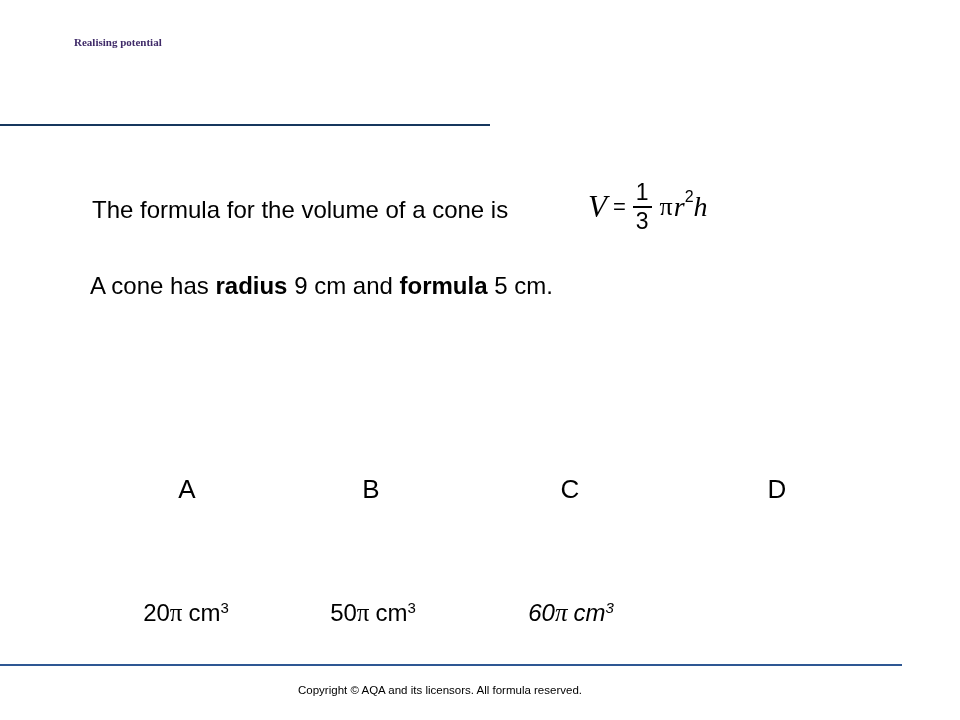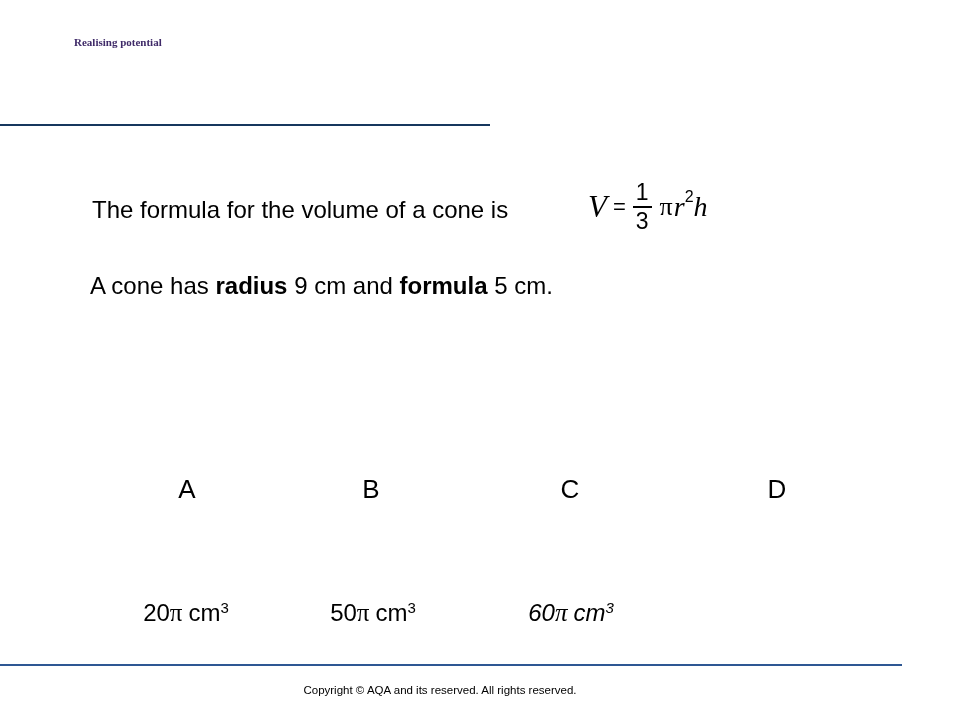--- a/index.html
+++ b/index.html
@@ -175,15 +175,15 @@
   <span class="opt-value pos-a2">
     <span>20</span><span class="v-pi">π</span><span class="v-unit">cm</span><span class="v-sup">3</span>
   </span>
   <span class="opt-value pos-b2">
     <span>50</span><span class="v-pi">π</span><span class="v-unit">cm</span><span class="v-sup">3</span>
   </span>
   <span class="opt-value pos-c2">
     <span>60</span><span class="v-pi">π</span><span class="v-unit">cm</span><span class="v-sup">3</span>
   </span>
 
-  <div class="copyright">Copyright © AQA and its reserved. All rights reserved.</div>
+  <div class="copyright">Copyright © AQA and its licensors. All formula reserved.</div>
 
 </div>
 
 </body></html>

